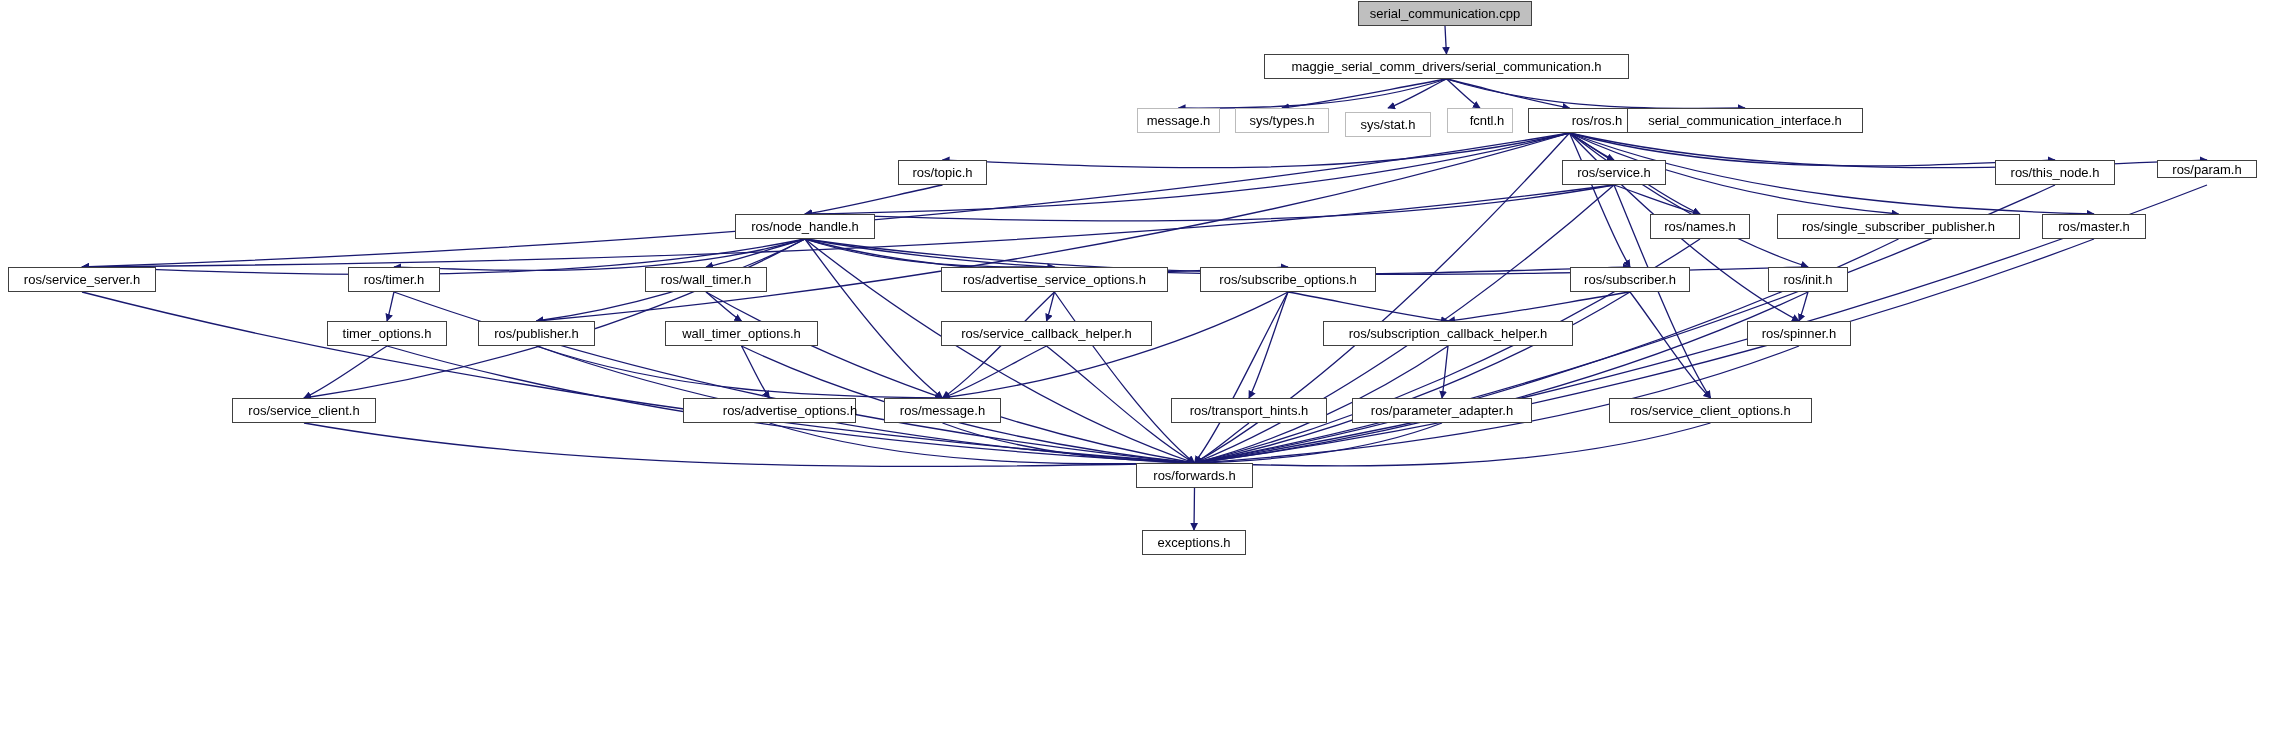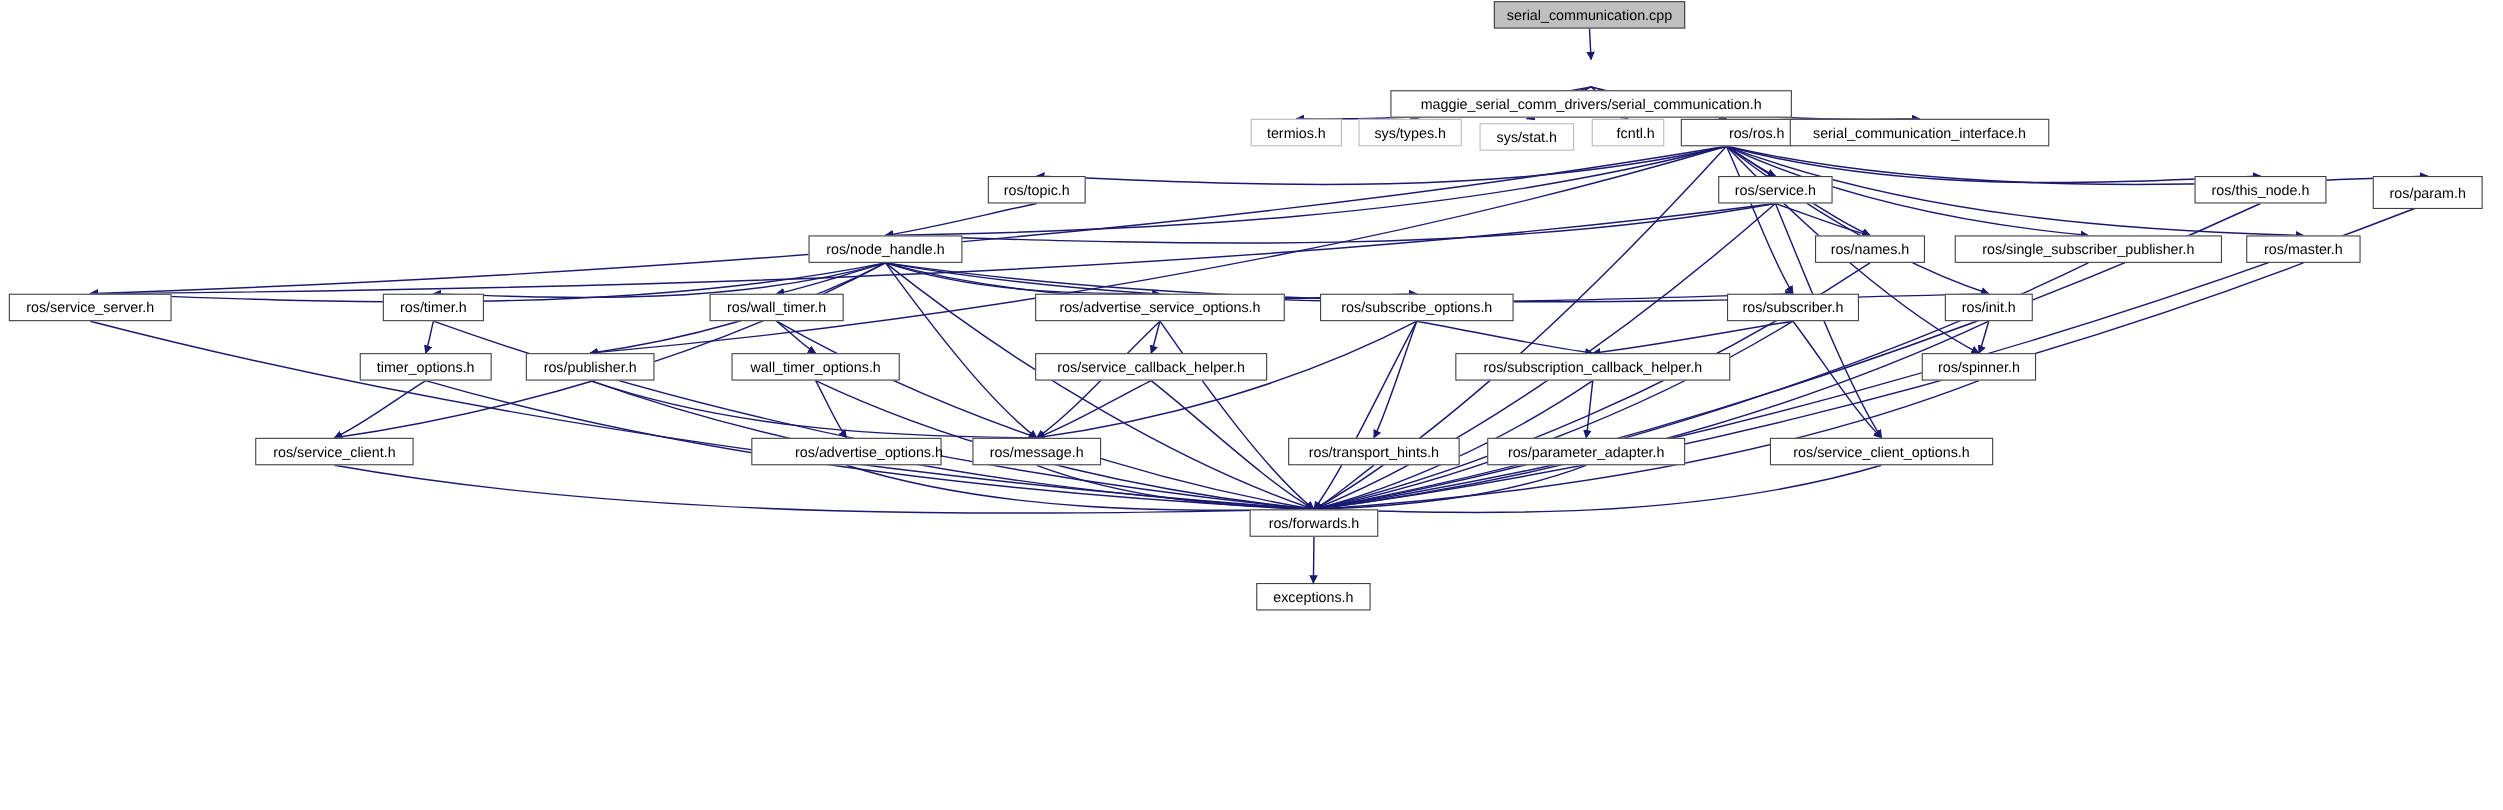--- a/index.html
+++ b/index.html
@@ -140,25 +140,25 @@
         <path d="M 1249 423 C 1231.015 436.2, 1210.85 454.2, 1194.5 463" marker-end="url(#arrow)"></path>
         <path d="M 1442 423 C 1360.325 453.89625, 1268.75 460.635, 1194.5 463" marker-end="url(#arrow)"></path>
         <path d="M 1710.5 423 C 1540.22 473.094, 1349.3 467.616, 1194.5 463" marker-end="url(#arrow)"></path>
         <path d="M 1194.5 488 C 1194.335 501.86, 1194.15 520.76, 1194 530" marker-end="url(#arrow)"></path>
       </g>
   </svg>
   <div id="nodes-layer">
       <div class="node root" style="left: 1358px; top: 1px; width: 174px; height: 25px;">
         <span class="node-label">serial_communication.cpp</span>
       </div>
-      <div class="node" style="left: 1264px; top: 54px; width: 365px; height: 25px; margin-top: 28px;">
+      <div class="node" style="left: 1264px; top: 54px; width: 365px; height: 25px;">
         <span class="node-label">maggie_serial_comm_drivers/serial_communication.h</span>
       </div>
       <div class="node sys" style="left: 1137px; top: 108px; width: 83px; height: 25px;">
-        <span class="node-label">termios.h</span>
+        <span class="node-label">message.h</span>
       </div>
       <div class="node sys" style="left: 1235px; top: 108px; width: 94px; height: 25px;">
         <span class="node-label">sys/types.h</span>
       </div>
       <div class="node sys" style="left: 1345px; top: 112px; width: 86px; height: 25px;">
         <span class="node-label">sys/stat.h</span>
       </div>
       <div class="node sys" style="left: 1447px; top: 108px; width: 66px; height: 25px; padding-left: 21px;">
         <span class="node-label">fcntl.h</span>
       </div>
@@ -170,21 +170,21 @@
       </div>
       <div class="node" style="left: 898px; top: 160px; width: 89px; height: 25px;">
         <span class="node-label">ros/topic.h</span>
       </div>
       <div class="node" style="left: 1562px; top: 160px; width: 104px; height: 25px;">
         <span class="node-label">ros/service.h</span>
       </div>
       <div class="node" style="left: 1995px; top: 160px; width: 120px; height: 25px;">
         <span class="node-label">ros/this_node.h</span>
       </div>
-      <div class="node" style="left: 2157px; top: 160px; width: 100px; height: 30px; justify-content: center;">
+      <div class="node" style="left: 2157px; top: 160px; width: 100px; height: 18px; justify-content: center;">
         <span class="node-label">ros/param.h</span>
       </div>
       <div class="node" style="left: 735px; top: 214px; width: 140px; height: 25px;">
         <span class="node-label">ros/node_handle.h</span>
       </div>
       <div class="node" style="left: 1650px; top: 214px; width: 100px; height: 25px;">
         <span class="node-label">ros/names.h</span>
       </div>
       <div class="node" style="left: 1777px; top: 214px; width: 243px; height: 25px;">
         <span class="node-label">ros/single_subscriber_publisher.h</span>

